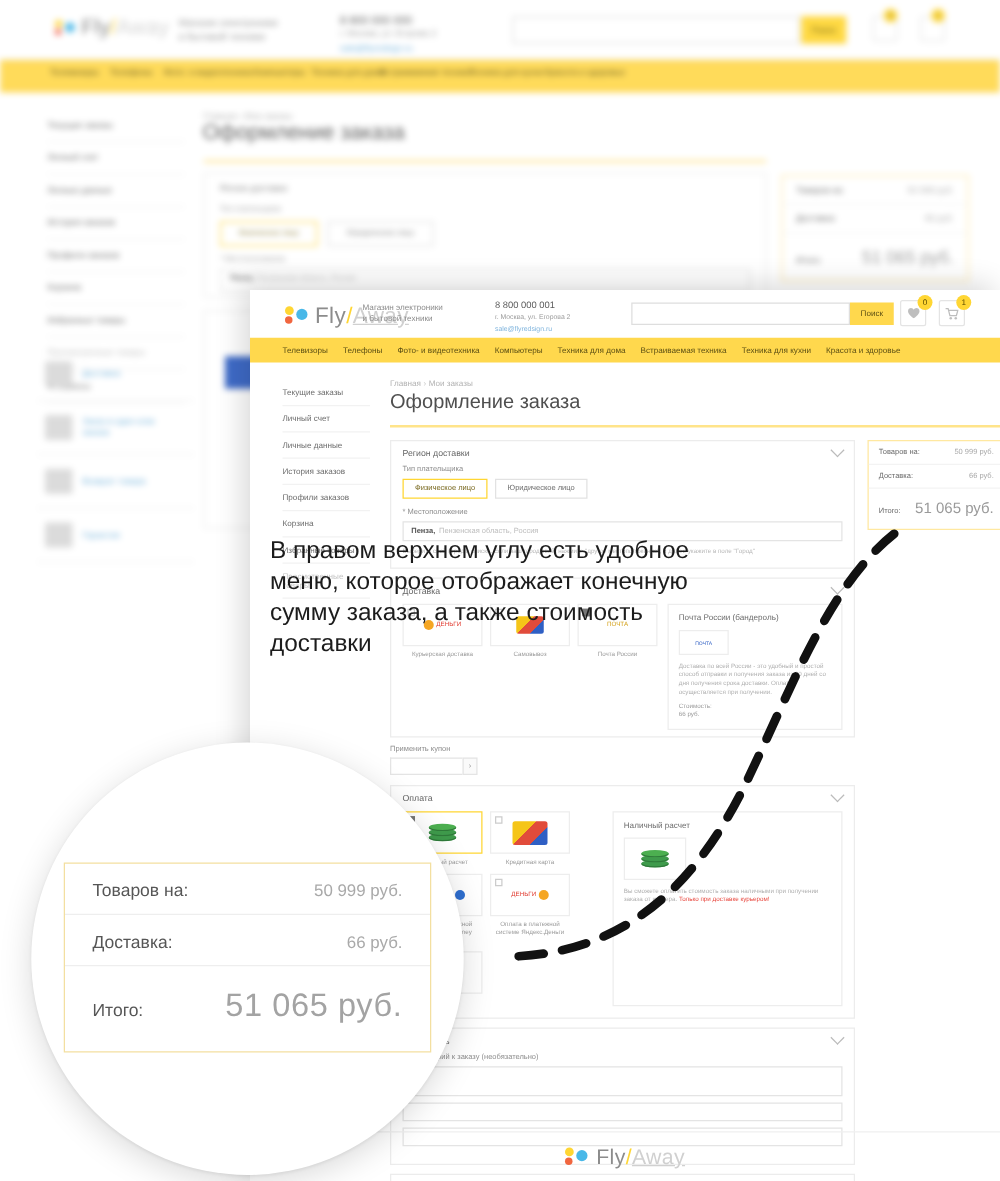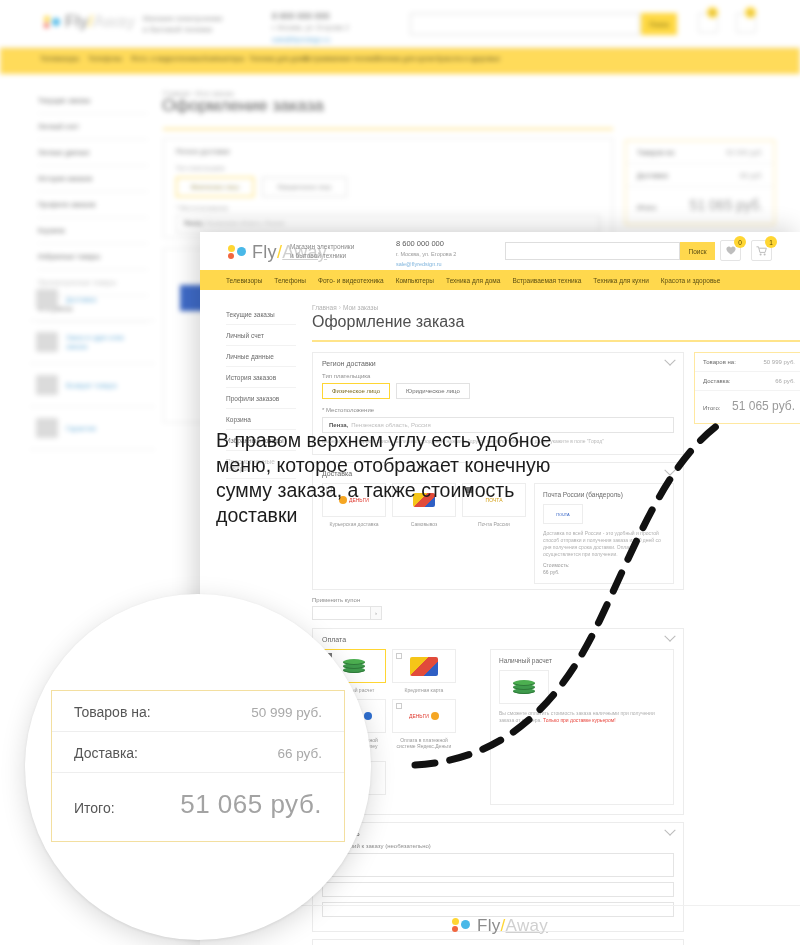--- a/index.html
+++ b/index.html
@@ -290,21 +290,21 @@
       <div class="fg-logo">
         <span class="fl-dots">
             <i class="fl-d1"></i>
             <i class="fl-d2"></i>
             <i class="fl-d3"></i>
           </span>
         <span class="fl-word"><span>Fly</span><span class="sl">/</span><span class="aw">Away</span></span>
       </div>
       <div class="fg-tagline">Магазин электроники<br>и бытовой техники</div>
       <div class="fg-contact">
-        <div>8 600 000 000</div>
+        <div>8 800 000 001</div>
         <div class="small">г. Москва, ул. Егорова 2</div>
         <div class="mail">sale@flyredsign.ru</div>
       </div>
       <div class="fg-searchwrap">
         <input class="fg-searchinput" type="text" placeholder="" style="">
         <button class="fg-searchbtn">Поиск</button>
       </div>
       <div class="fg-icons">
         <div class="fg-icbox">
           <svg width="10" height="9" viewBox="0 0 10 9">

